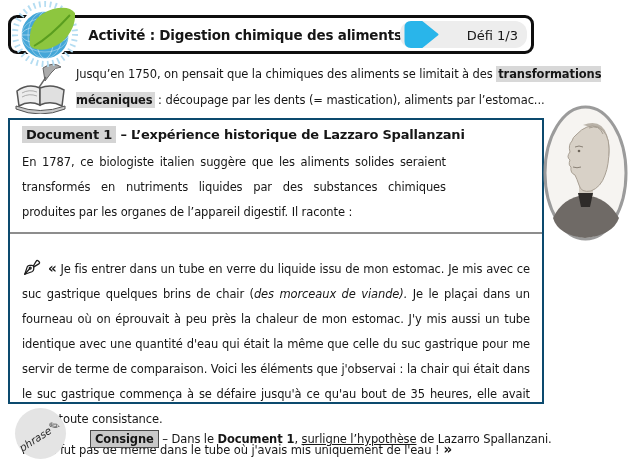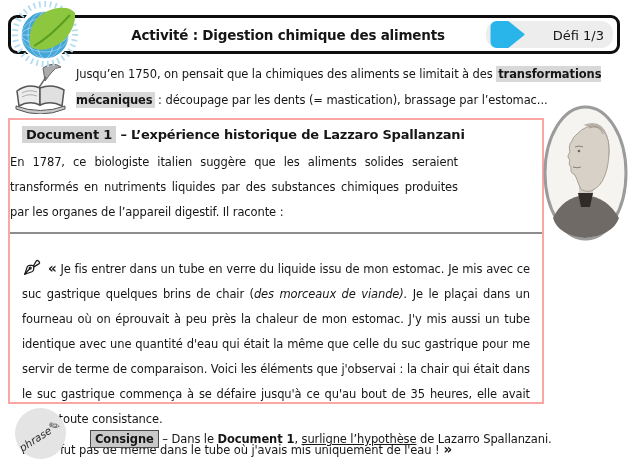--- a/index.html
+++ b/index.html
@@ -1,45 +1,45 @@
 <!DOCTYPE html>
 <html><head>
 <meta charset="utf-8">
 <style>
   html,body{margin:0;padding:0;background:#fff;}
   .page{position:relative;width:630px;height:462px;background:#fff;overflow:hidden;
         font-family:"DejaVu Sans",sans-serif;color:#161616;}
 
   
-  .header-bar{position:absolute;left:8px;top:15px;width:612px;height:39px;
+  .header-bar{position:absolute;left:8px;top:15px;width:526px;height:39px;
               border:3px solid #0e0e0e;border-radius:9px;background:#fff;box-sizing:border-box;}
   .header-title{position:absolute;left:86px;right:138px;top:0;bottom:0;display:flex;
                 align-items:center;justify-content:center;font-weight:bold;font-size:13.5px;
                 letter-spacing:-0.2px;white-space:nowrap;}
   .defi-badge{position:absolute;right:4px;top:3px;width:127px;height:27px;background:#ededed;
               border-radius:12px;}
   .defi-arrow{position:absolute;left:2px;top:-2px;width:41px;height:31px;}
   .defi-label{position:absolute;right:9px;top:50%;transform:translateY(-50%);font-size:13px;}
   .logo{position:absolute;left:10px;top:0;width:70px;height:70px;z-index:3;}
 
   
   .intro-icon{position:absolute;left:12px;top:62px;width:58px;height:52px;}
   .intro-text{position:absolute;left:76px;top:61px;width:540px;margin:0;font-size:11.5px;
               line-height:26px;letter-spacing:-0.1px;}
   .hl{background:#d8d8d8;padding:1px 2px;}
   .b{font-weight:bold;}
   .i{font-style:italic;}
   .u{text-decoration:underline;}
 
   
-  .doc-box{position:absolute;left:8px;top:118px;width:536px;height:286px;border:2px solid #fca5a5;
+  .doc-box{position:absolute;left:8px;top:118px;width:536px;height:286px;border:2px solid #0c4a6e;
            box-sizing:border-box;background:#fff;}
   .doc-title{margin:7px 12px 0;font-size:13px;font-weight:bold;letter-spacing:-0.2px;white-space:nowrap;}
   .doc-title .hl{padding:1px 4px;background:#d4d4d4;}
-  .doc-intro{margin:8px 0 0;padding-right:84px;font-size:11.5px;line-height:25px;
+  .doc-intro{margin:8px 12px 0;padding-right:84px;font-size:11.5px;line-height:25px;
              text-align:justify;letter-spacing:-0.1px;}
   .divider{margin-top:7px;border-top:2px solid #8d8d8d;}
   .quote{margin:22px 12px 0;font-size:11.5px;line-height:25px;text-align:justify;letter-spacing:-0.1px;}
   .pen-icon{display:inline-block;width:19px;height:19px;vertical-align:-4px;margin-right:7px;}
   .qmark{font-weight:bold;font-size:13.5px;}
   .qmark.close{margin-left:4px;}
   .quote-close{margin:9px 12px 0;font-size:11.5px;letter-spacing:-0.1px;}
 
   .portrait{position:absolute;left:543px;top:104px;width:85px;height:138px;z-index:4;}
 
@@ -86,21 +86,21 @@
   <div class="intro-icon">
     <svg viewBox="0 0 58 52" width="58" height="52">
       <path d="M31 6 Q41 -1 49 5 Q43 5 39 11 L33 19 Z" fill="#ababab" stroke="#666" stroke-width="1"></path>
       <path d="M34 15 L26 27" stroke="#666" stroke-width="1.4" fill="none"></path>
       <path d="M5 29 Q16 21 28 26 L28 43 Q17 38 7 44 Z" fill="#ececec" stroke="#555" stroke-width="1.5"></path>
       <path d="M28 26 Q40 21 52 28 L50 44 Q39 38 28 43 Z" fill="#e0e0e0" stroke="#555" stroke-width="1.5"></path>
       <path d="M4 44 Q28 53 53 44 L53 47 Q28 57 4 47 Z" fill="#c9c9c9" stroke="#555" stroke-width="1"></path>
       <path d="M10 31 Q17 27 25 30 M10 35 Q17 31 25 34" stroke="#9a9a9a" stroke-width="0.8" fill="none"></path>
     </svg>
   </div>
-  <p class="intro-text"><span>Jusqu’en 1750, on pensait que la chimiques des aliments se limitait à des </span><span class="hl b">transformations mécaniques</span><span> : découpage par les dents (= mastication), brassage par l’estomac...</span></p>
+  <p class="intro-text"><span>Jusqu’en 1750, on pensait que la chimiques des aliments se limitait à des </span><span class="hl b">transformations mécaniques</span><span> : découpage par les dents (= mastication), aliments par l’estomac...</span></p>
 
   <div class="doc-box">
     <div class="doc-title"><span class="hl">Document 1</span><span> – L’expérience historique de Lazzaro Spallanzani</span></div>
     <p class="doc-intro">En 1787, ce biologiste italien suggère que les aliments solides seraient transformés en nutriments liquides par des substances chimiques produites par les organes de l’appareil digestif. Il raconte :</p>
     <div class="divider"></div>
     <p class="quote"><svg class="pen-icon" viewBox="0 0 24 24">
           <g fill="none" stroke="#1d1d1d" stroke-width="1.6" stroke-linejoin="round" stroke-linecap="round">
             <path d="M3.5 20.5 L6.5 11.5 Q7.5 9.2 9.8 9.2 L12.6 9.2 Q14.8 9.4 14.8 11.6 L14.8 14.2 Q14.6 16.4 12.5 17.4 L3.5 20.5 Z"></path>
             <path d="M3.5 20.5 L9.6 13.6"></path>
             <circle cx="10.4" cy="12.7" r="1.2"></circle>

